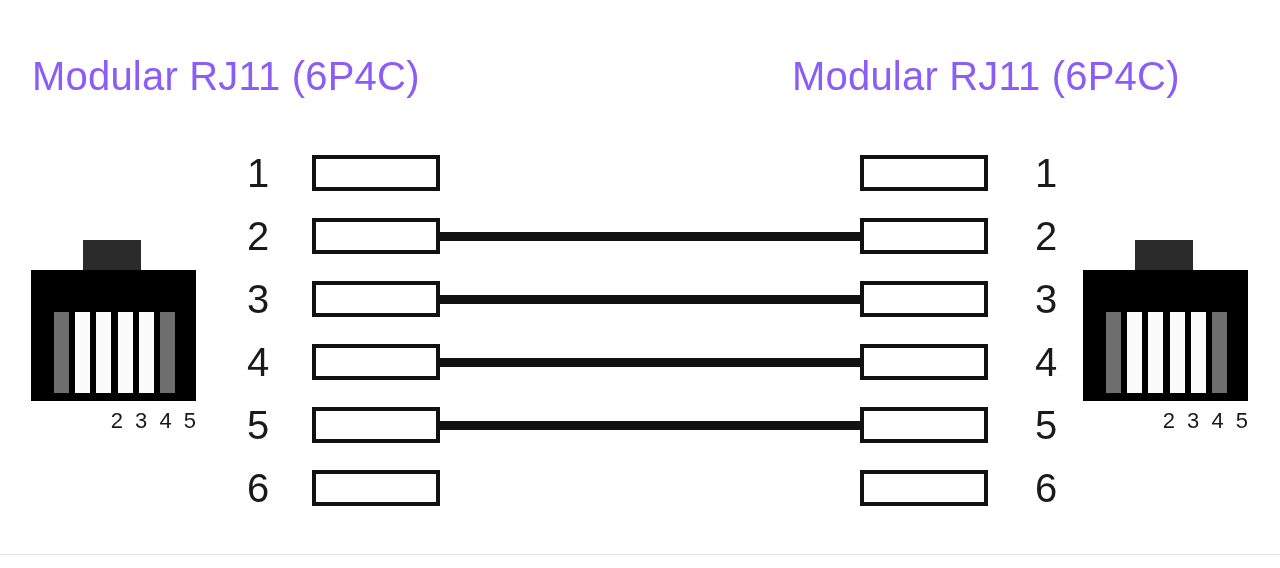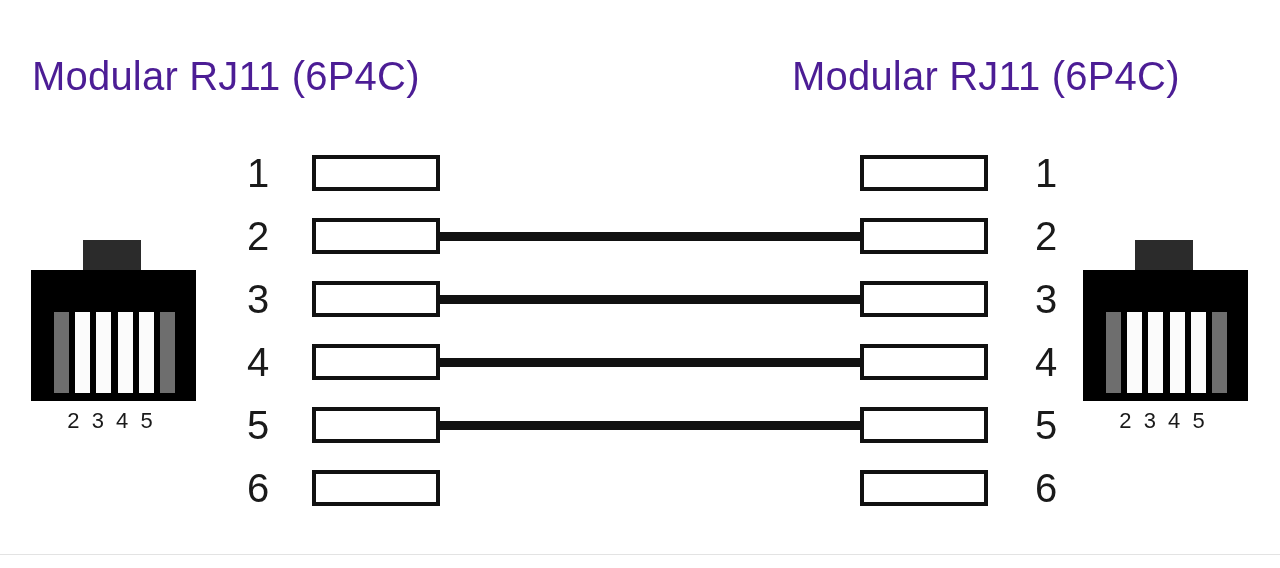--- a/index.html
+++ b/index.html
@@ -22,21 +22,21 @@
 
   
   .title {
     position: absolute;
     top: 52px;
     font-size: 40px;
     font-weight: 400;
     line-height: 48px;
     letter-spacing: 0.2px;
     white-space: nowrap;
-    color: #4c1d95;
+    color: #8b5cf6;
   }
   #title-left  { left: 32px; }
   #title-right { left: 792px; }
 
   
   .pin-number {
     position: absolute;
     width: 40px;
     text-align: center;
     font-size: 40px;
@@ -106,21 +106,21 @@
     height: 81px;
   }
   .slot.used   { background: #fbfbfb; }
   .slot.unused { background: #6e6e6e; }
 
   .connector-caption {
     position: absolute;
     left: 0;
     top: 168px;
     width: 175px;
-    text-align: center;
+    text-align: right;
     font-size: 22px;
     line-height: 26px;
     letter-spacing: 3px;
     color: #1a1a1a;
   }
 
   
   #bottom-rule {
     position: absolute;
     left: 0;

